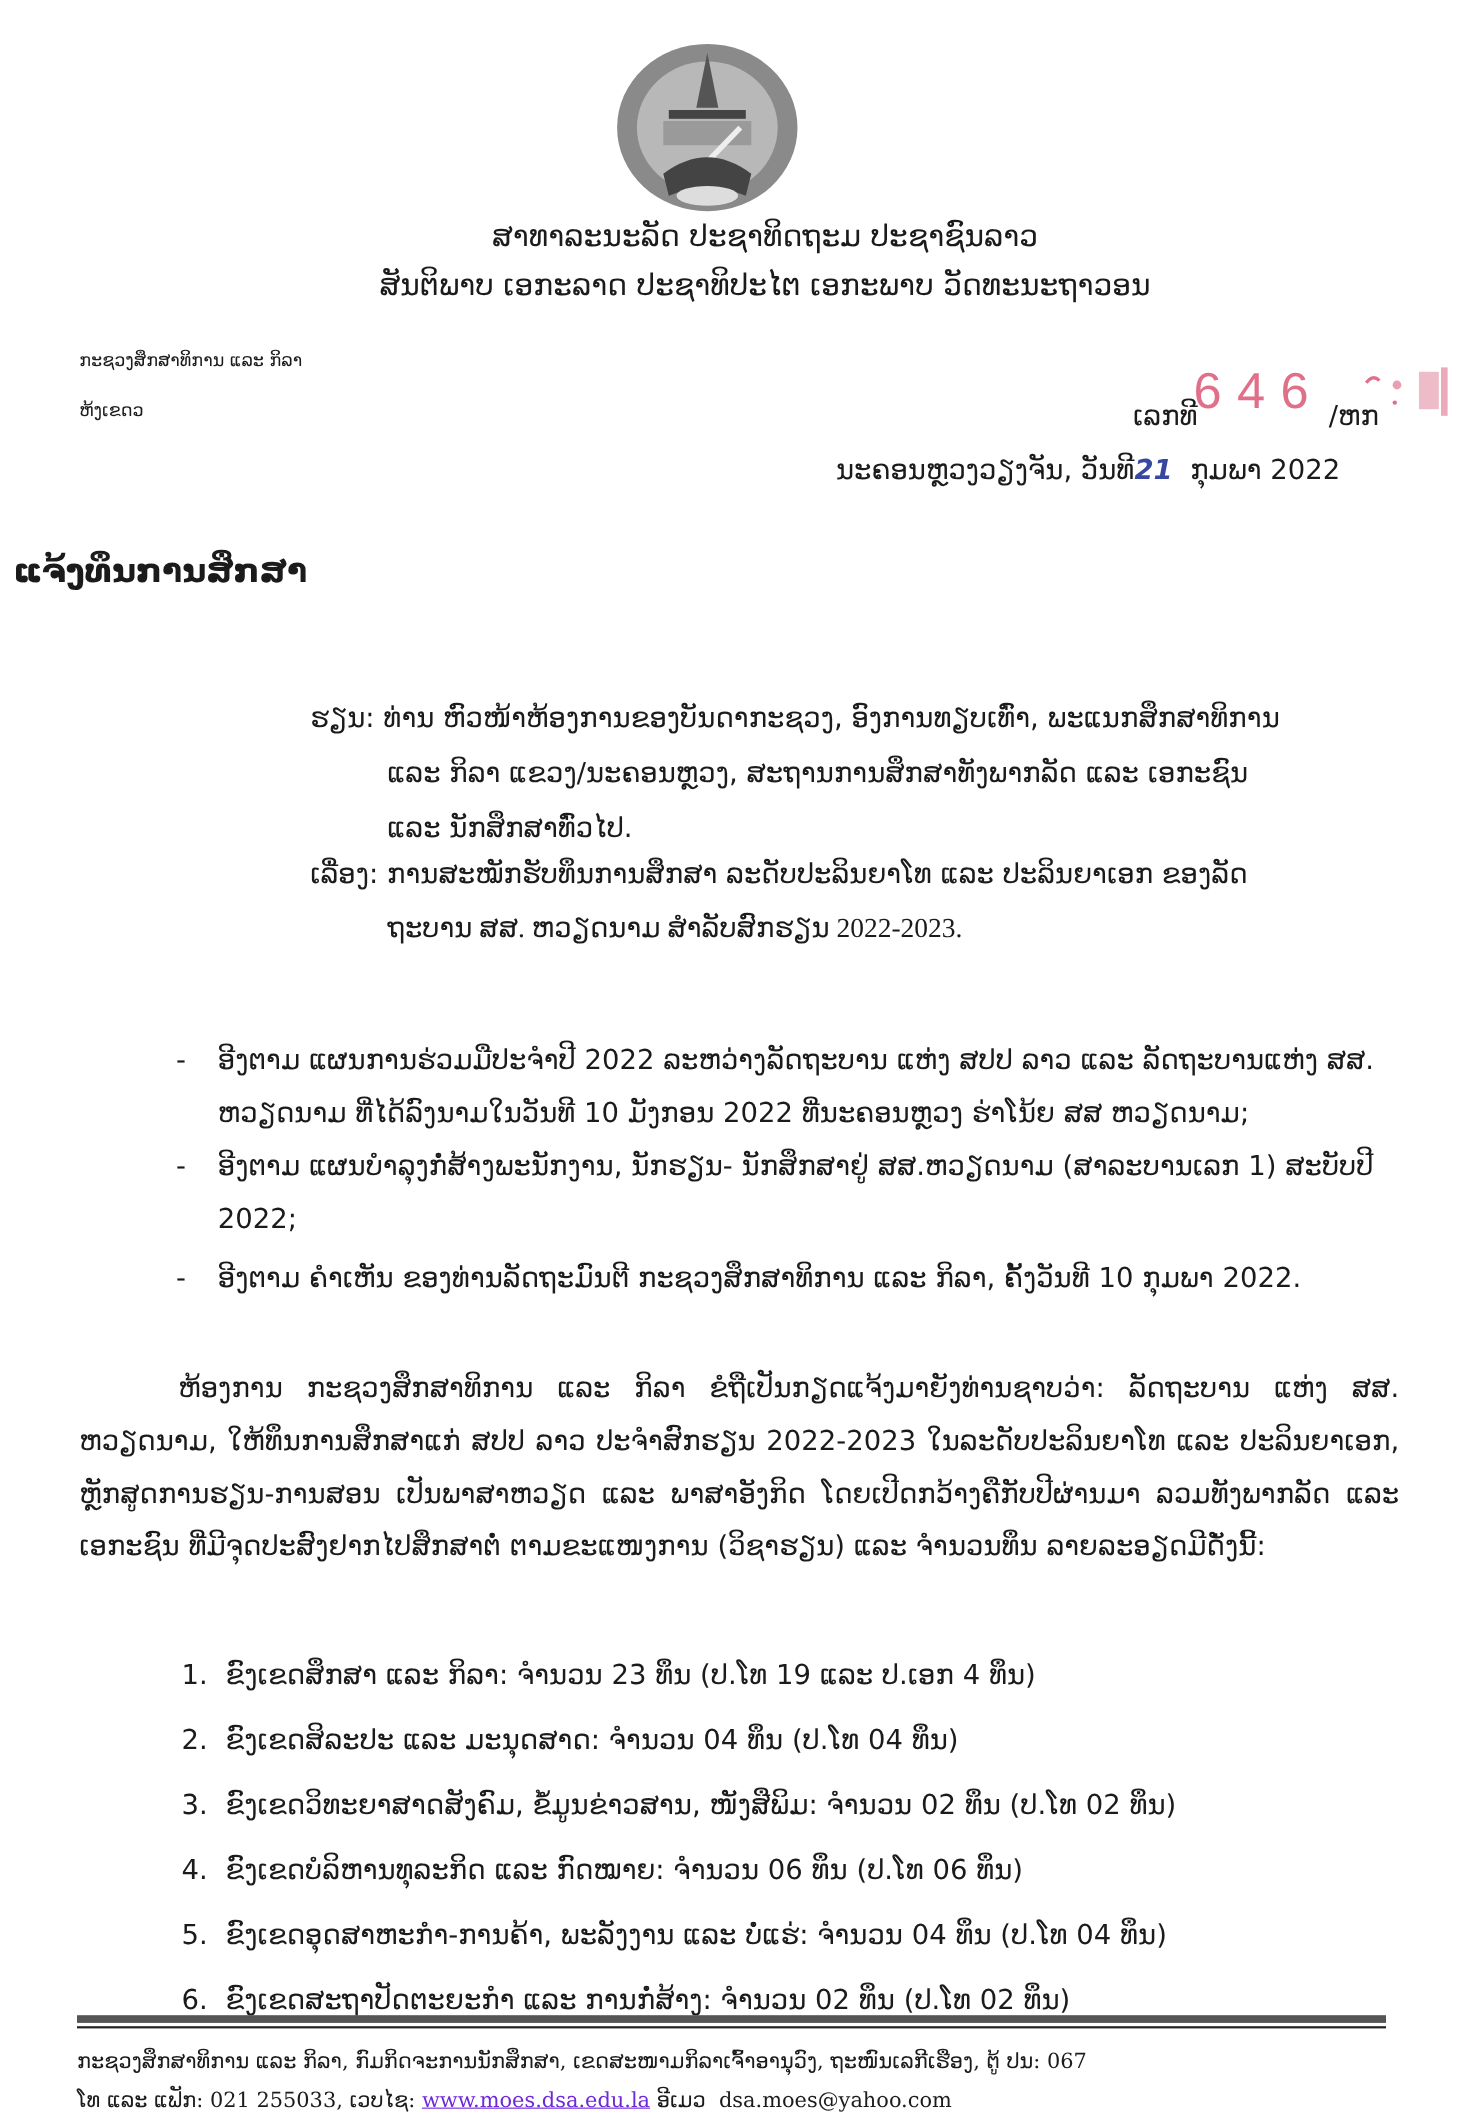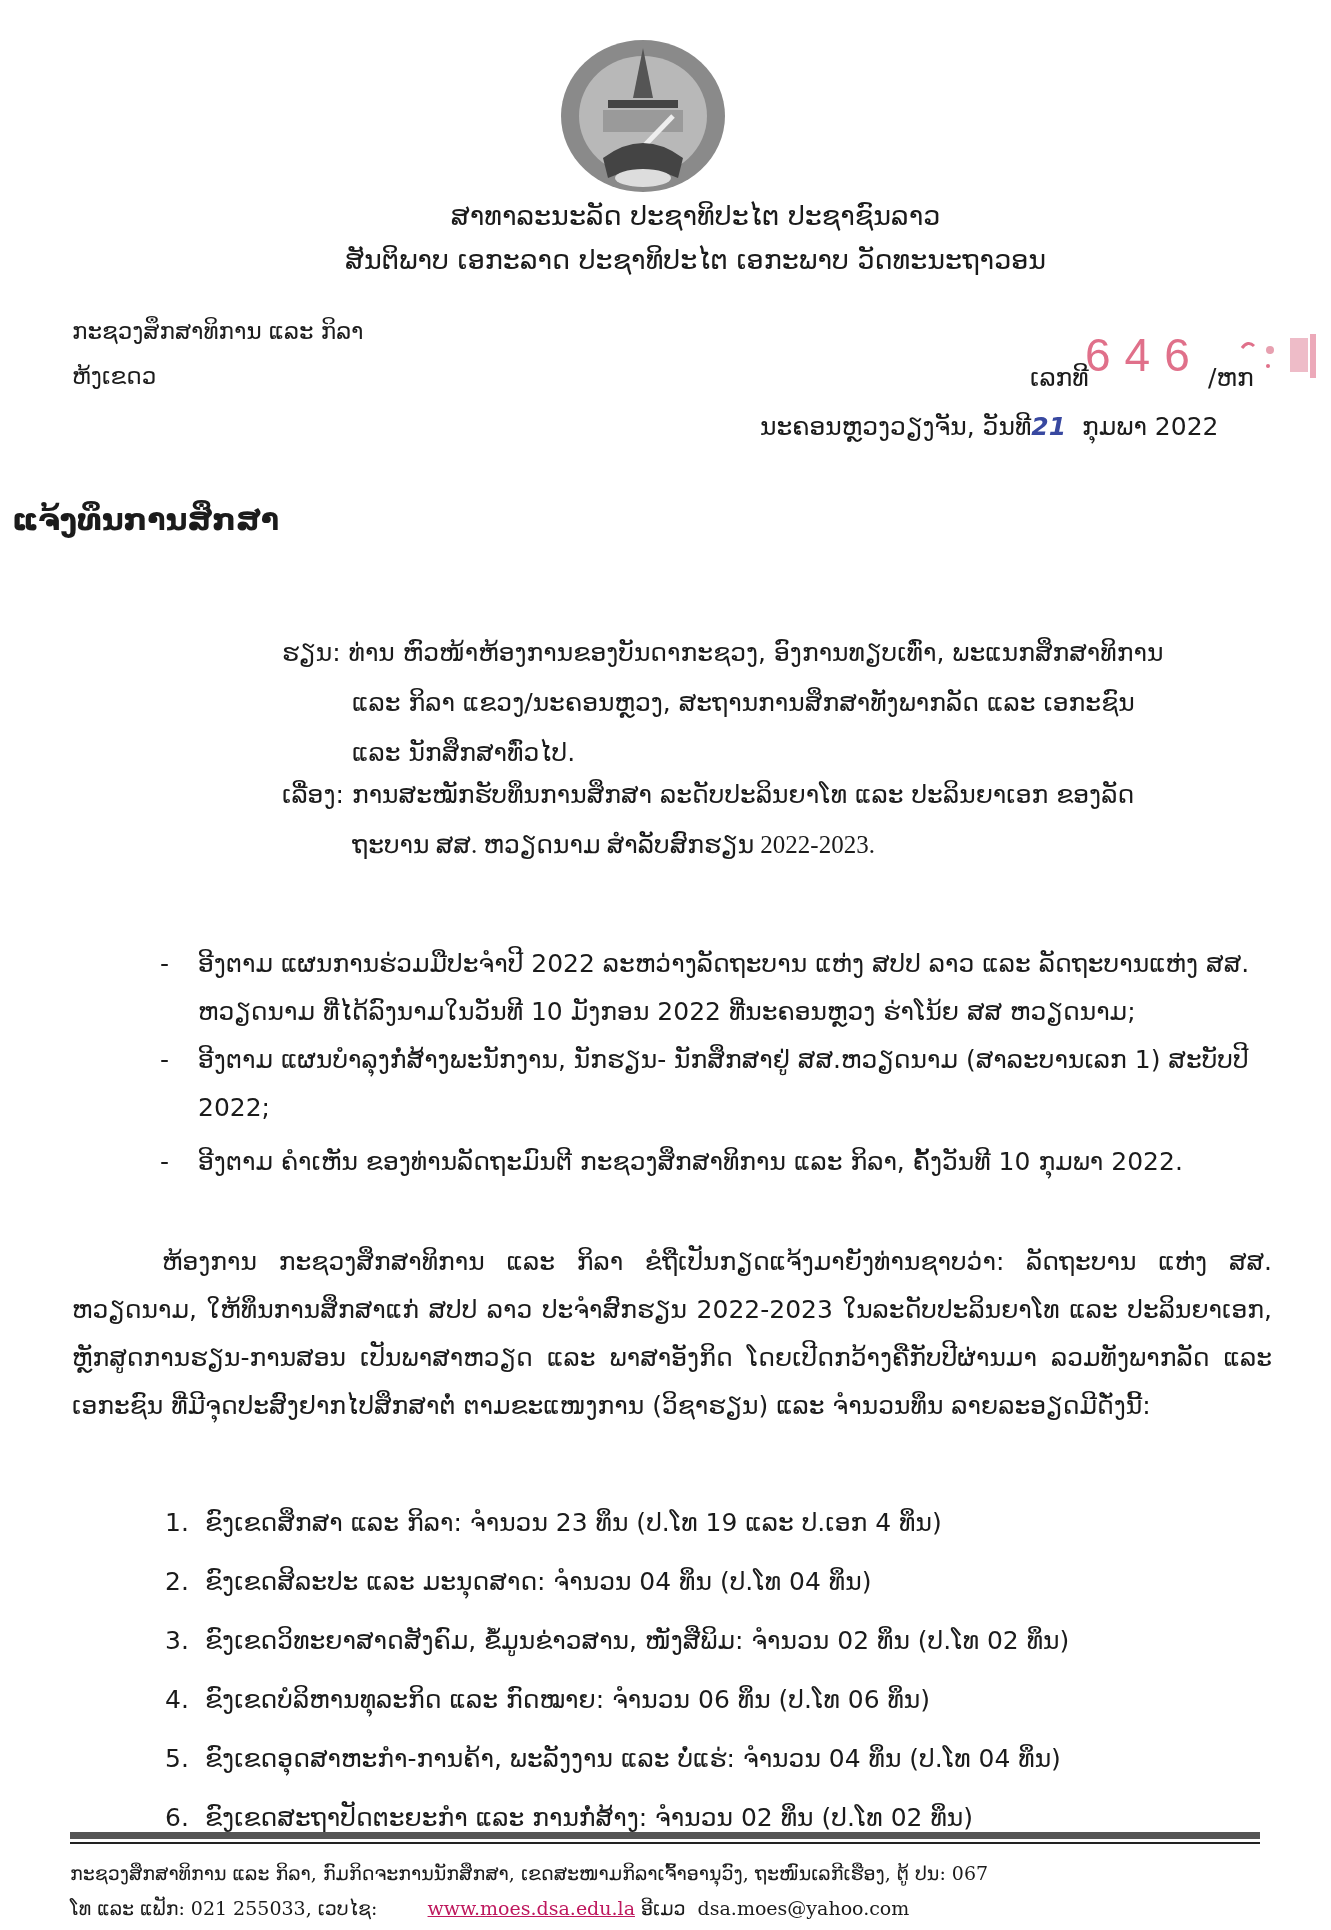--- a/index.html
+++ b/index.html
@@ -3,21 +3,21 @@
 <meta charset="utf-8">
 <style>
   html,body{margin:0;padding:0;background:#fff;}
   body{width:1331px;height:1930px;position:relative;overflow:hidden;
        font-family:"DejaVu Sans",sans-serif;color:#1b1b1b;}
   .abs{position:absolute;white-space:nowrap;}
   .emblem{position:absolute;left:548px;top:28px;width:190px;height:168px;}
   .hdr{font-size:27px;left:0;width:1331px;text-align:center;}
   .hdr1{top:200px;padding-left:60px;box-sizing:border-box;}
   .hdr2{top:244px;padding-left:60px;box-sizing:border-box;}
-  .org{left:72px;font-size:23px;}
+  .org{left:72px;font-size:16px;}
   .num-label{left:1030px;top:363px;font-size:25px;}
   .num-stamp{left:1085px;top:328px;font-size:46px;color:#e0708a;letter-spacing:14px;font-family:"Liberation Sans",sans-serif;}
   .num-suffix{left:1208px;top:363px;font-size:25px;}
   .stamp-mark{left:1240px;top:330px;width:80px;height:60px;}
   .date{left:760px;top:412px;font-size:25px;}
   .date .day{color:#3848a0;font-style:italic;font-weight:bold;margin-top:23px;}
   .title{left:12px;width:1080px;text-align:left;top:502px;font-size:30px;font-weight:bold;}
   .to{left:282px;top:628px;font-size:25px;line-height:50px;}
   .to .indent{padding-left:70px;display:block;}
   .subject{left:282px;top:770px;font-size:25px;line-height:50px;}
@@ -25,39 +25,39 @@
   .refs{left:160px;top:940px;font-size:25px;line-height:48px;width:1150px;}
   .ref{display:flex;margin-bottom:0;}
   .ref .dash{width:38px;flex:none;}
   .ref .txt{white-space:normal;}
   .body{left:72px;top:1238px;font-size:25px;line-height:48px;width:1200px;white-space:normal;text-indent:90px;text-align:justify;}
   .items{left:165px;top:1493px;font-size:25px;line-height:59px;}
   .item .n{display:inline-block;width:40px;}
   .rule1{position:absolute;left:70px;top:1832px;width:1190px;height:7px;background:#555;}
   .rule2{position:absolute;left:70px;top:1842px;width:1190px;height:2px;background:#222;}
   .foot{left:70px;font-size:19px;font-family:"DejaVu Serif",serif;}
-  .foot a{color:#be185d;text-decoration:underline;margin-left:44px;}
+  .foot a{color:#6d28d9;text-decoration:underline;}
 </style>
 </head>
 <body>
 
 <div class="emblem">
   <svg width="190" height="168" viewBox="0 0 190 168">
     <ellipse cx="95" cy="88" rx="82" ry="76" fill="#8a8a8a"></ellipse>
     <ellipse cx="95" cy="88" rx="64" ry="60" fill="#b8b8b8"></ellipse>
     <polygon points="95,20 105,70 85,70" fill="#555"></polygon>
     <rect x="60" y="72" width="70" height="8" fill="#444"></rect>
     <rect x="55" y="82" width="80" height="22" fill="#9a9a9a"></rect>
     <line x1="125" y1="88" x2="70" y2="145" stroke="#eee" stroke-width="5"></line>
     <path d="M55 130 Q95 100 135 130 L130 150 Q95 135 60 150 Z" fill="#444"></path>
     <ellipse cx="95" cy="150" rx="28" ry="9" fill="#ddd"></ellipse>
   </svg>
 </div>
 
-<div class="abs hdr hdr1">ສາທາລະນະລັດ ປະຊາທິປະໄຕ ປະຊາຊົນລາວ</div>
+<div class="abs hdr hdr1">ສາທາລະນະລັດ ປະຊາທິດຖະມ ປະຊາຊົນລາວ</div>
 <div class="abs hdr hdr2">ສັນຕິພາບ ເອກະລາດ ປະຊາທິປະໄຕ ເອກະພາບ ວັດທະນະຖາວອນ</div>
 
 <div class="abs org" style="top:318px">ກະຊວງສຶກສາທິການ ແລະ ກິລາ</div>
 <div class="abs org" style="top:363px">ຫ້ງເຂດວ</div>
 
 <div class="abs num-label">ເລກທີ</div>
 <div class="abs num-stamp">646</div>
 <div class="abs num-suffix">/ຫກ</div>
 <div class="abs stamp-mark">
   <svg width="80" height="60" viewBox="0 0 80 60">

